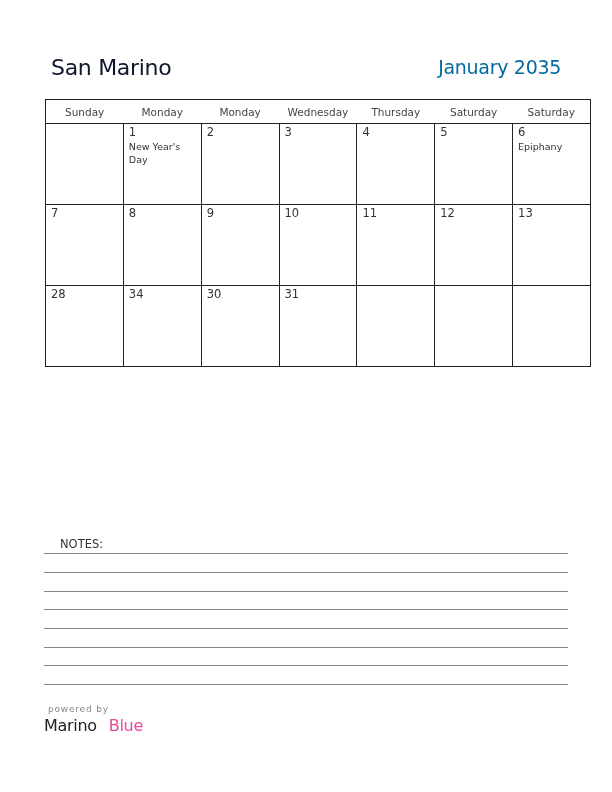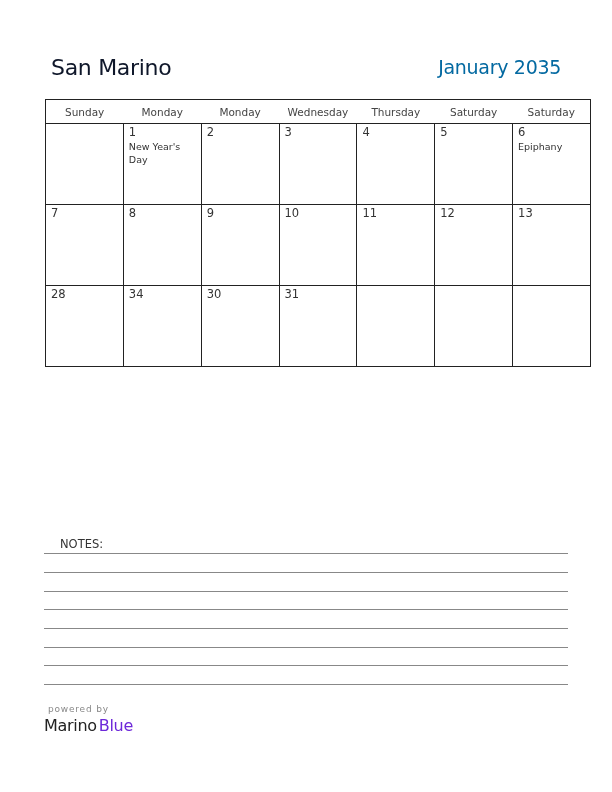--- a/index.html
+++ b/index.html
@@ -11,21 +11,21 @@
   table.cal th:first-child { border-left:1.2px solid #222; }
   table.cal th:last-child { border-right:1.2px solid #222; }
   table.cal td { border:1.2px solid #222; height:76px; vertical-align:top; padding:2px 5px; }
   .dnum { font-size:11.5px; color:#333; display:block; line-height:13px; }
   .hol { font-size:9.5px; color:#333; display:block; line-height:13px; margin-top:1px; }
   .notes-label { position:absolute; left:48px; top:537px; font-size:11.5px; color:#333;margin-left:12px; }
   .nline { position:absolute; left:44px; width:524px; height:0; border-top:1.2px solid #888; }
   .powered { position:absolute; left:48px; top:704px; font-size:9px; color:#888; letter-spacing:0.8px; }
   .brand { position:absolute; left:44px; top:716px; font-size:16px; letter-spacing:-0.3px; }
   .brand .g { color:#222; }
-  .brand .b { color:#6d28d9; margin-left:2px; }
+  .brand .b { color:#ec4899; margin-left:12px; }
 </style>
 </head>
 <body>
 
 <div class="country">San Marino</div>
 <div class="month">January 2035</div>
 
 <table class="cal">
   <thead>
     <tr>

